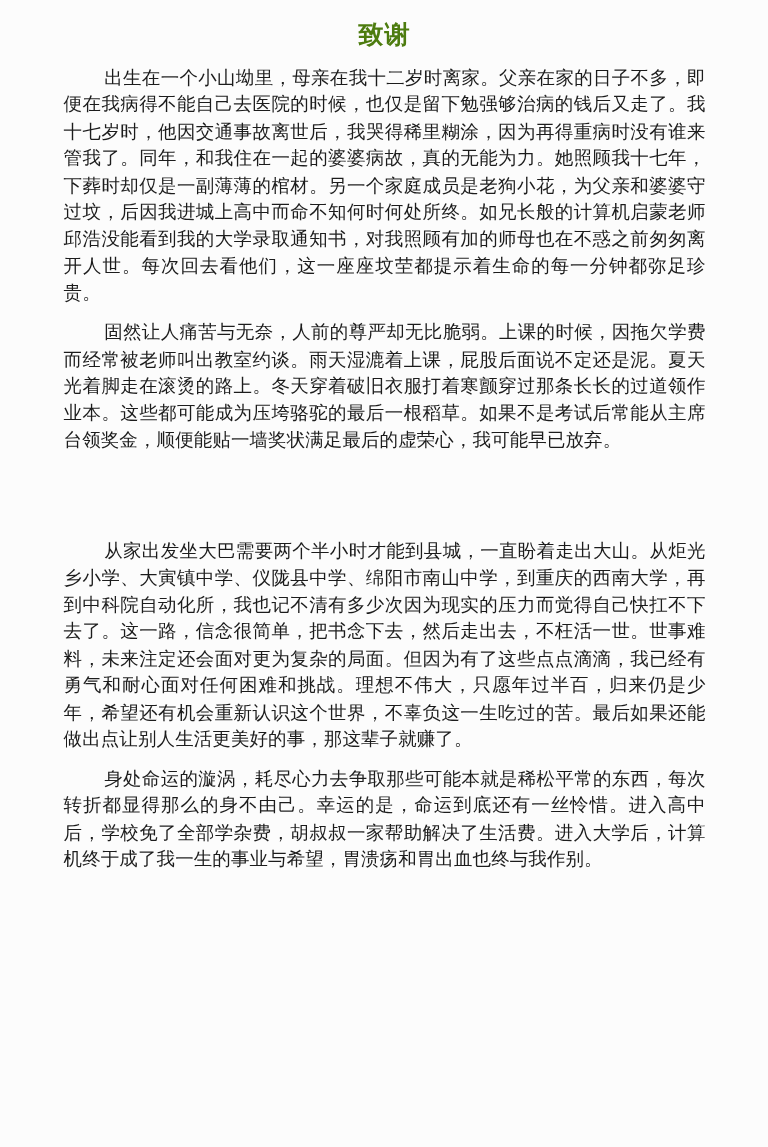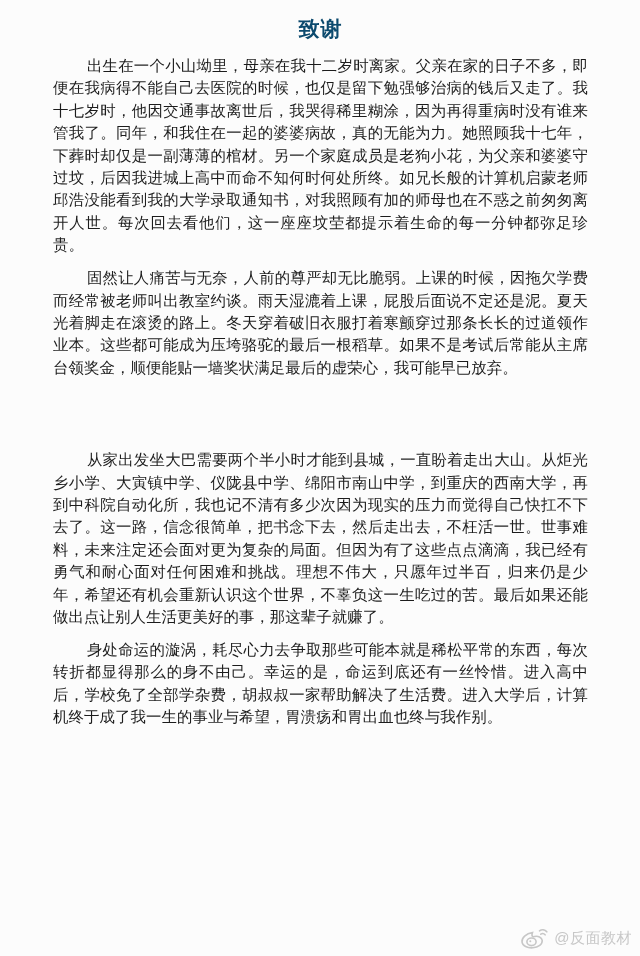--- a/index.html
+++ b/index.html
@@ -19,21 +19,21 @@
     width: 640px;
     height: 956px;
     padding: 16px 52px 0 53px;
     position: relative;
   }
   .doc-title {
     margin: 0 0 13px 0;
     text-align: center;
     font-size: 21px;
     font-weight: bold;
-    color: #0c4a6e;
+    color: #4d7c0f;
     letter-spacing: 1px;
     line-height: 26px;
   }
   .para {
     margin: 0;
     font-size: 15.4px;
     line-height: 22.4px;
     color: #1c1c1c;
     text-align: justify;
     text-indent: 2.2em;
@@ -69,28 +69,14 @@
 
 <div class="page">
 
   <h1 class="doc-title">致谢</h1>
 
   <p class="para">出生在一个小山坳里，母亲在我十二岁时离家。父亲在家的日子不多，即便在我病得不能自己去医院的时候，也仅是留下勉强够治病的钱后又走了。我十七岁时，他因交通事故离世后，我哭得稀里糊涂，因为再得重病时没有谁来管我了。同年，和我住在一起的婆婆病故，真的无能为力。她照顾我十七年，下葬时却仅是一副薄薄的棺材。另一个家庭成员是老狗小花，为父亲和婆婆守过坟，后因我进城上高中而命不知何时何处所终。如兄长般的计算机启蒙老师邱浩没能看到我的大学录取通知书，对我照顾有加的师母也在不惑之前匆匆离开人世。每次回去看他们，这一座座坟茔都提示着生命的每一分钟都弥足珍贵。</p>
   <p class="para">固然让人痛苦与无奈，人前的尊严却无比脆弱。上课的时候，因拖欠学费而经常被老师叫出教室约谈。雨天湿漉着上课，屁股后面说不定还是泥。夏天光着脚走在滚烫的路上。冬天穿着破旧衣服打着寒颤穿过那条长长的过道领作业本。这些都可能成为压垮骆驼的最后一根稻草。如果不是考试后常能从主席台领奖金，顺便能贴一墙奖状满足最后的虚荣心，我可能早已放弃。</p>
   <p class="para section-gap">从家出发坐大巴需要两个半小时才能到县城，一直盼着走出大山。从炬光乡小学、大寅镇中学、仪陇县中学、绵阳市南山中学，到重庆的西南大学，再到中科院自动化所，我也记不清有多少次因为现实的压力而觉得自己快扛不下去了。这一路，信念很简单，把书念下去，然后走出去，不枉活一世。世事难料，未来注定还会面对更为复杂的局面。但因为有了这些点点滴滴，我已经有勇气和耐心面对任何困难和挑战。理想不伟大，只愿年过半百，归来仍是少年，希望还有机会重新认识这个世界，不辜负这一生吃过的苦。最后如果还能做出点让别人生活更美好的事，那这辈子就赚了。</p>
   <p class="para">身处命运的漩涡，耗尽心力去争取那些可能本就是稀松平常的东西，每次转折都显得那么的身不由己。幸运的是，命运到底还有一丝怜惜。进入高中后，学校免了全部学杂费，胡叔叔一家帮助解决了生活费。进入大学后，计算机终于成了我一生的事业与希望，胃溃疡和胃出血也终与我作别。</p>
 
-  <div class="watermark">
-    <span>
-      <svg width="30" height="24" viewBox="0 0 30 24" fill="none" stroke="#c7c7c7" stroke-width="1.6" stroke-linecap="round">
-
-        <path d="M12.5 6.5 C6 7.5 1.5 12 2 16 C2.5 20 7.5 22.2 12.8 21.8 C18.4 21.4 22.6 18.2 22.2 14.4 C21.9 11.2 17.8 9.6 14.4 10.6 C12.1 11.3 11.4 9.5 12.5 6.5 Z"></path>
-        <ellipse cx="11.5" cy="15.8" rx="4.6" ry="3.8"></ellipse>
-        <circle cx="10.3" cy="15.2" r="1" fill="#c7c7c7" stroke="none"></circle>
-
-        <path d="M19.5 4.8 C21.8 3.2 25 3.6 26.8 5.8"></path>
-        <path d="M20.8 8.2 C22.2 7.3 24 7.5 25.1 8.8"></path>
-      </svg>
-    </span>
-    <span class="wm-text">@反面教材</span>
-  </div>
 
 </div>
 
 </body></html>

